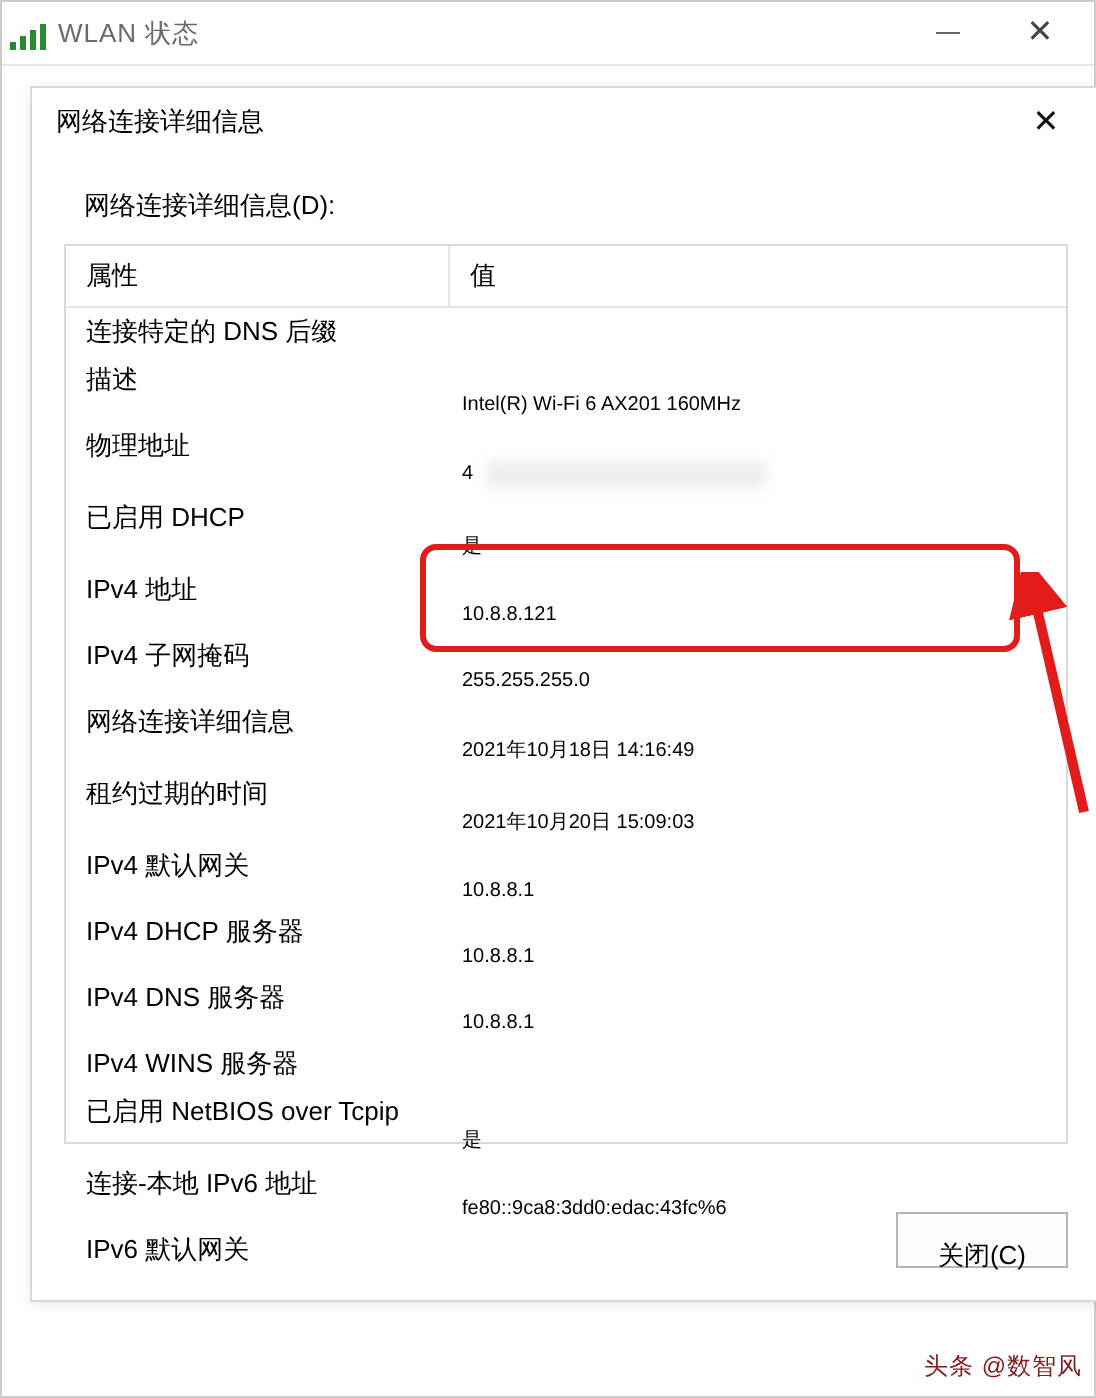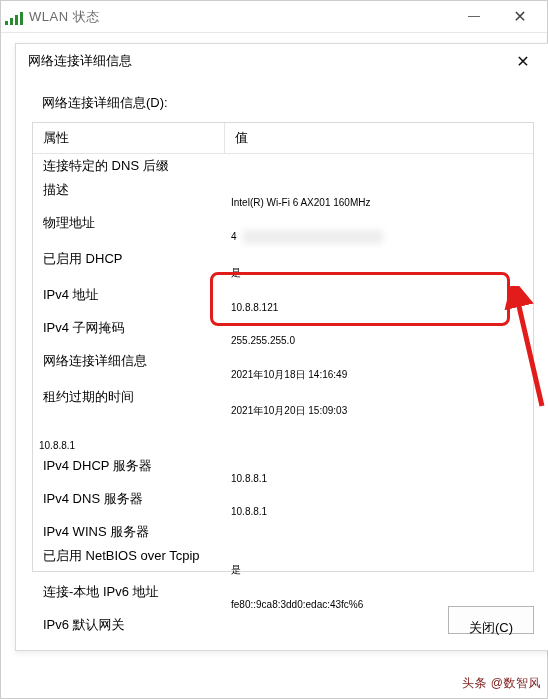--- a/index.html
+++ b/index.html
@@ -123,20 +123,21 @@
             </div>
             <div class="row">
               <div class="k">网络连接详细信息</div>
               <div class="v">2021年10月18日 14:16:49</div>
             </div>
             <div class="row">
               <div class="k">租约过期的时间</div>
               <div class="v">2021年10月20日 15:09:03</div>
             </div>
             <div class="row">
+              <div class="k">IPv4 默认网关</div>
               <div class="v">10.8.8.1</div>
             </div>
             <div class="row">
               <div class="k">IPv4 DHCP 服务器</div>
               <div class="v">10.8.8.1</div>
             </div>
             <div class="row">
               <div class="k">IPv4 DNS 服务器</div>
               <div class="v">10.8.8.1</div>
             </div>

